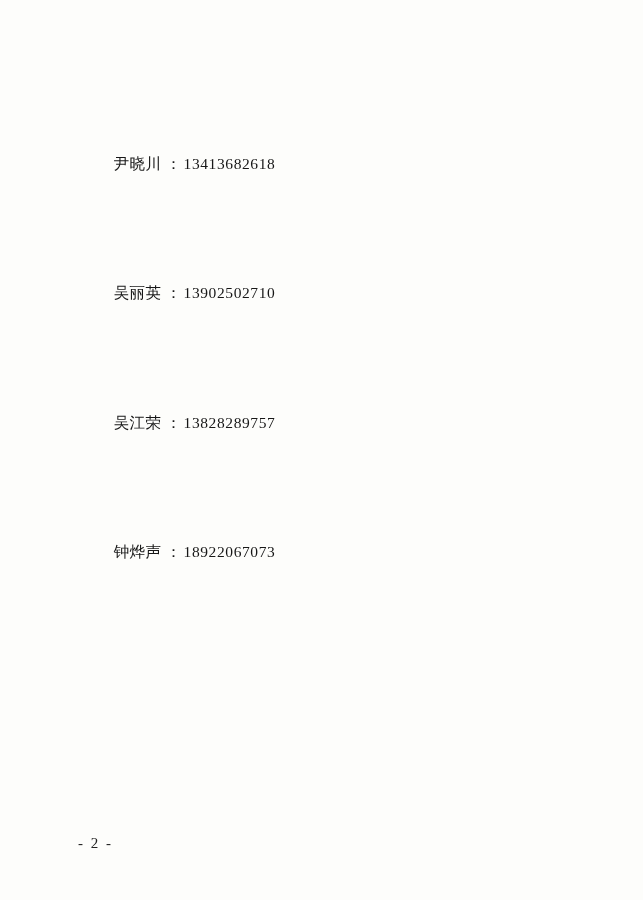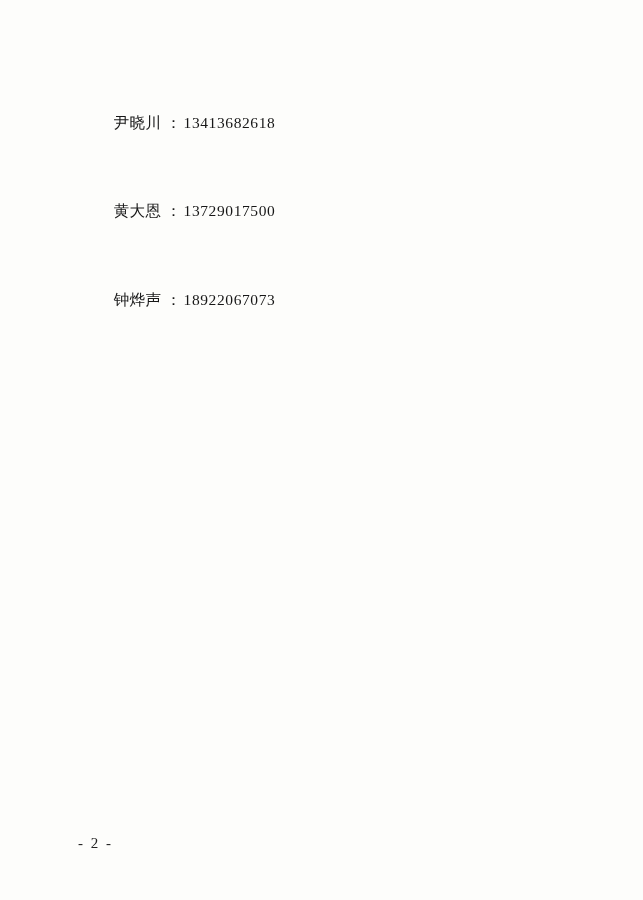--- a/index.html
+++ b/index.html
@@ -30,20 +30,21 @@
   .contact-row {
     font-size: 15.5px;
     line-height: 29.5px;
     color: #171717;
     letter-spacing: 0.4px;
     white-space: pre;
   }
   .name {
     display: inline-block;
     min-width: 52px;
+    margin-top: 41px;
   }
   .sep {
     display: inline-block;
     padding: 0 2px 0 0;
   }
   .phone {
     letter-spacing: 0.6px;
     margin-top: 20px;
   }
   .page-number {
@@ -58,21 +59,24 @@
 </head>
 <body>
 
 <div class="page">
 
   <ul class="contact-list">
     <li class="contact-row">
       <span class="name">尹晓川</span><span class="sep">：</span><span class="phone">13413682618</span>
     </li>
     <li class="contact-row">
-      <span class="name">黄大恩</span><span class="sep">：</span><span class="phone">13729017500</span>
+      <span class="name">吴丽英</span><span class="sep">：</span><span class="phone">13902502710</span>
+    </li>
+    <li class="contact-row">
+      <span class="name">吴江荣</span><span class="sep">：</span><span class="phone">13828289757</span>
     </li>
     <li class="contact-row">
       <span class="name">钟烨声</span><span class="sep">：</span><span class="phone">18922067073</span>
     </li>
     <li class="contact-row">
       
     </li>
 
   </ul>
 

